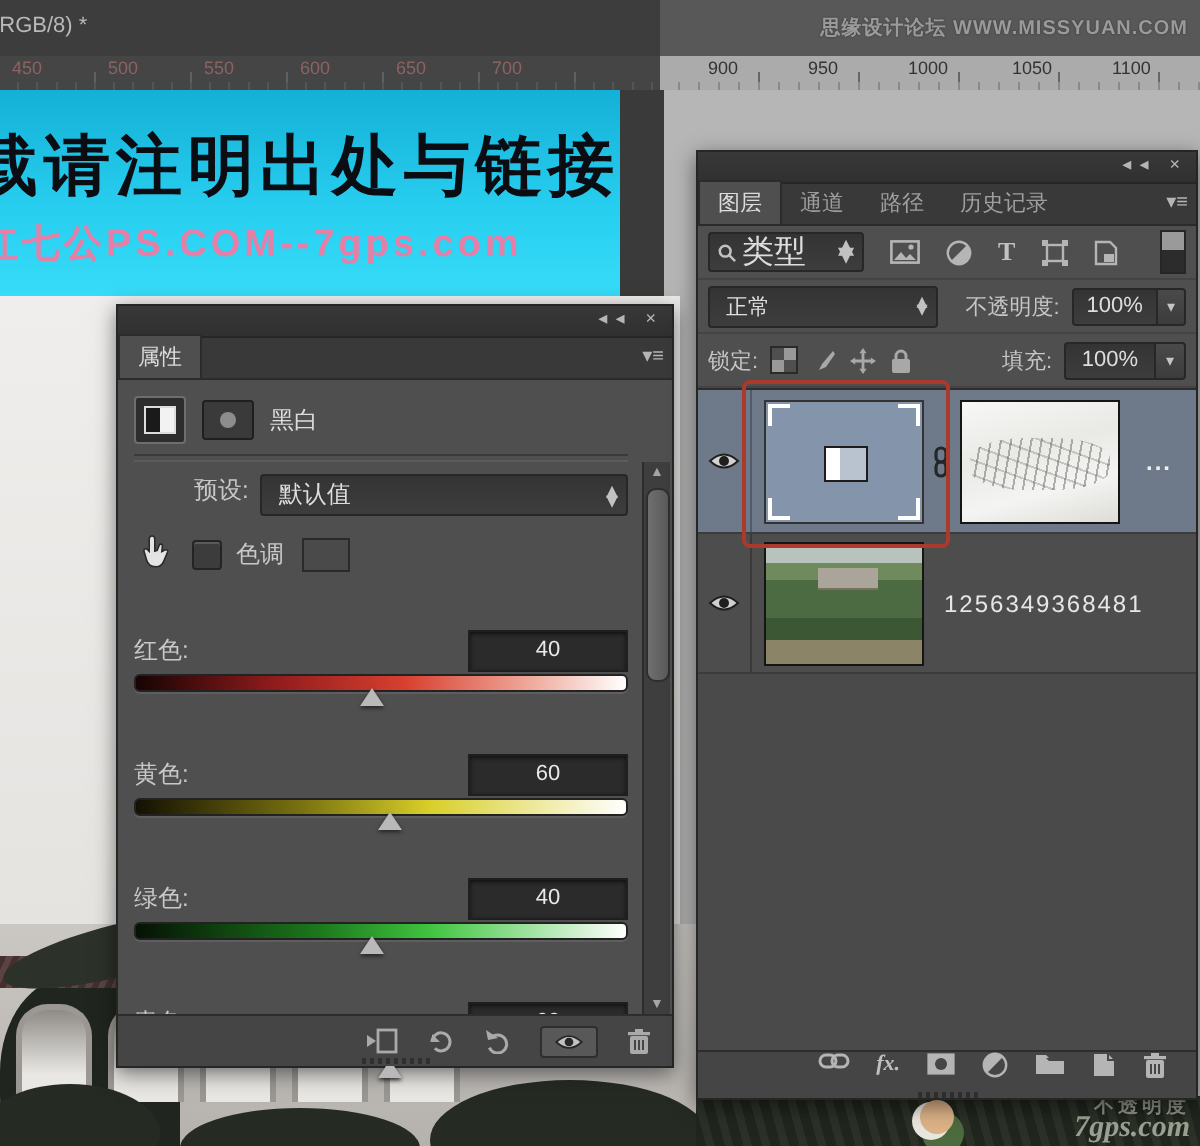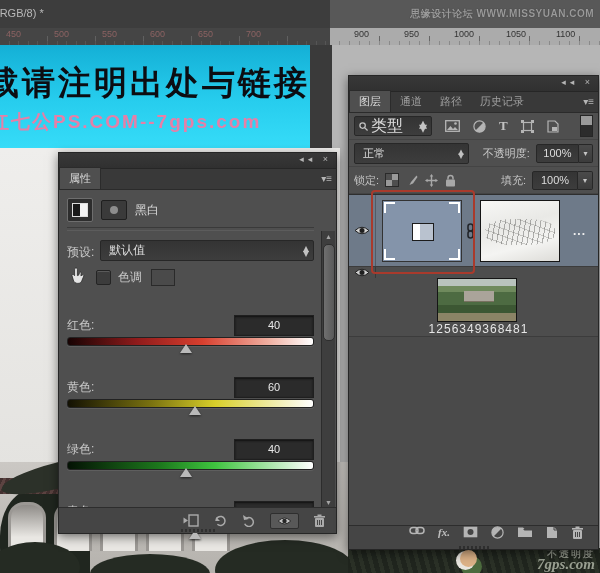--- a/index.html
+++ b/index.html
@@ -83,21 +83,21 @@
     background:linear-gradient(90deg,#6f6f6f,#595959);border:1px solid #2e2e2e;}
   #bw-header{display:flex;align-items:center;gap:8px;height:30px;}
   #bw-icon{width:24px;height:22px;background:#2d2d2d;border:1px solid #6e6e6e;border-radius:2px;
     display:flex;align-items:center;justify-content:center;}
   #bw-icon .inner{width:14px;height:12px;border:1px solid #ddd;background:linear-gradient(90deg,#1a1a1a 50%,#f2f2f2 50%);}
   #mask-icon-hdr{width:24px;height:18px;background:#3a3a3a;border:1px solid #1f1f1f;border-radius:2px;
     display:flex;align-items:center;justify-content:center;}
   #mask-icon-hdr .dot{width:8px;height:8px;border-radius:50%;background:#8d8d8d;}
   #bw-title{color:#dcdcdc;font-size:12px;}
   .hdiv{height:2px;border-top:1px solid #3a3a3a;border-bottom:1px solid #5c5c5c;margin:2px 0 6px;}
-  #preset-row{display:flex;align-items:flex-end;gap:6px;height:24px;}
+  #preset-row{display:flex;align-items:flex-start;gap:6px;height:24px;margin-left:30px;}
   .plabel{color:#c8c8c8;font-size:12px;white-space:nowrap;}
   #preset-select{flex:1;height:19px;display:flex;align-items:center;padding:0 2px 0 8px;}
   #preset-select span{font-size:12px;}
   #tint-row{display:flex;align-items:center;gap:7px;height:28px;margin-top:2px;}
   #hand-icon{width:22px;height:22px;}
   #tint-check{width:13px;height:13px;background:#3c3c3c;border:1px solid #242424;box-shadow:inset 0 1px 0 #5a5a5a;border-radius:2px;}
   #tint-swatch{width:22px;height:15px;background:#4a4a4a;border:1px solid #2a2a2a;margin-left:2px;}
   #auto-btn{margin-left:auto;width:80px;height:20px;border-radius:2px;border:1px solid #2c2c2c;
     background:linear-gradient(#6d6d6d,#565656);color:#ececec;font-size:12px;text-align:center;line-height:19px;
     box-shadow:inset 0 1px 0 #8a8a8a;}
@@ -132,21 +132,21 @@
   .small-label{color:#c6c6c6;font-size:11px;white-space:nowrap;}
   .val-box{width:44px;height:17px;background:linear-gradient(#343434,#3d3d3d);border:1px solid #272727;
     border-radius:2px 0 0 2px;color:#ddd;font-size:11px;text-align:center;line-height:17px;}
   #lock-row{height:26px;}
   .lockicons{display:flex;align-items:center;gap:7px;}
   #lock-checker{width:12px;height:12px;border:1px solid #2a2a2a;
     background:conic-gradient(#999 25%,#4f4f4f 0 50%,#999 0 75%,#4f4f4f 0);}
   #layer-list{border-top:1px solid #2e2e2e;}
   .layer-row{display:flex;align-items:center;position:relative;}
   #layer-row-1{height:71px;background:#6e7a89;border-bottom:1px solid #3c3c3c;}
-  #layer-row-2{height:69px;background:#4d4d4d;border-bottom:1px solid #3c3c3c;flex-direction:column;}
+  #layer-row-2{height:69px;background:#4d4d4d;border-bottom:1px solid #3c3c3c;}
   .eye-col{width:26px;display:flex;justify-content:center;align-items:center;align-self:stretch;
     border-right:1px solid rgba(0,0,0,.25);}
   #adj-thumb{position:relative;width:78px;height:60px;background:#8494aa;border:1px solid #333;margin-left:6px;}
   .corner{position:absolute;width:9px;height:9px;border:2px solid #fff;}
   .c-tl{left:1px;top:1px;border-right:none;border-bottom:none;}
   .c-tr{right:1px;top:1px;border-left:none;border-bottom:none;}
   .c-bl{left:1px;bottom:1px;border-right:none;border-top:none;}
   .c-br{right:1px;bottom:1px;border-left:none;border-top:none;}
   #adj-thumb .glyph{position:absolute;left:50%;top:50%;width:20px;height:16px;margin:-8px 0 0 -10px;
     border:1px solid #1c1c1c;background:linear-gradient(90deg,#fff 0 35%,#b9c2cf 35% 100%);box-shadow:inset 3px 0 0 #fdfdfd;}

